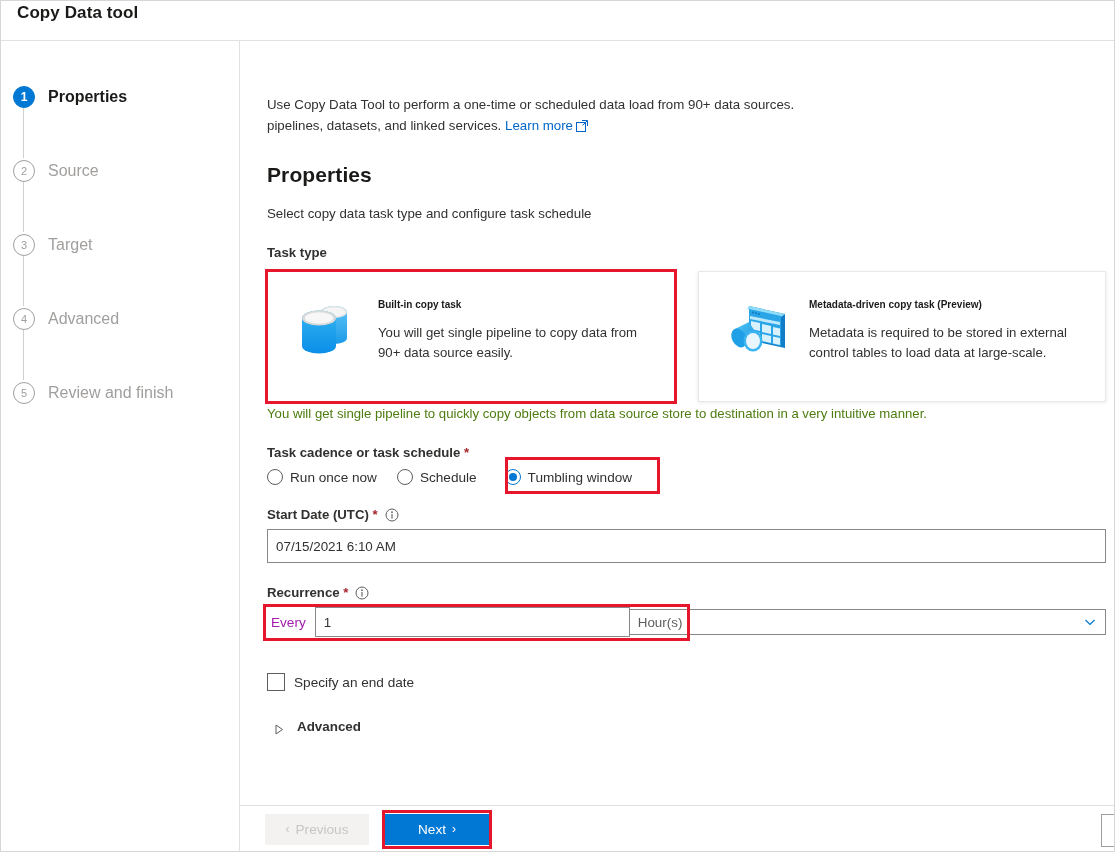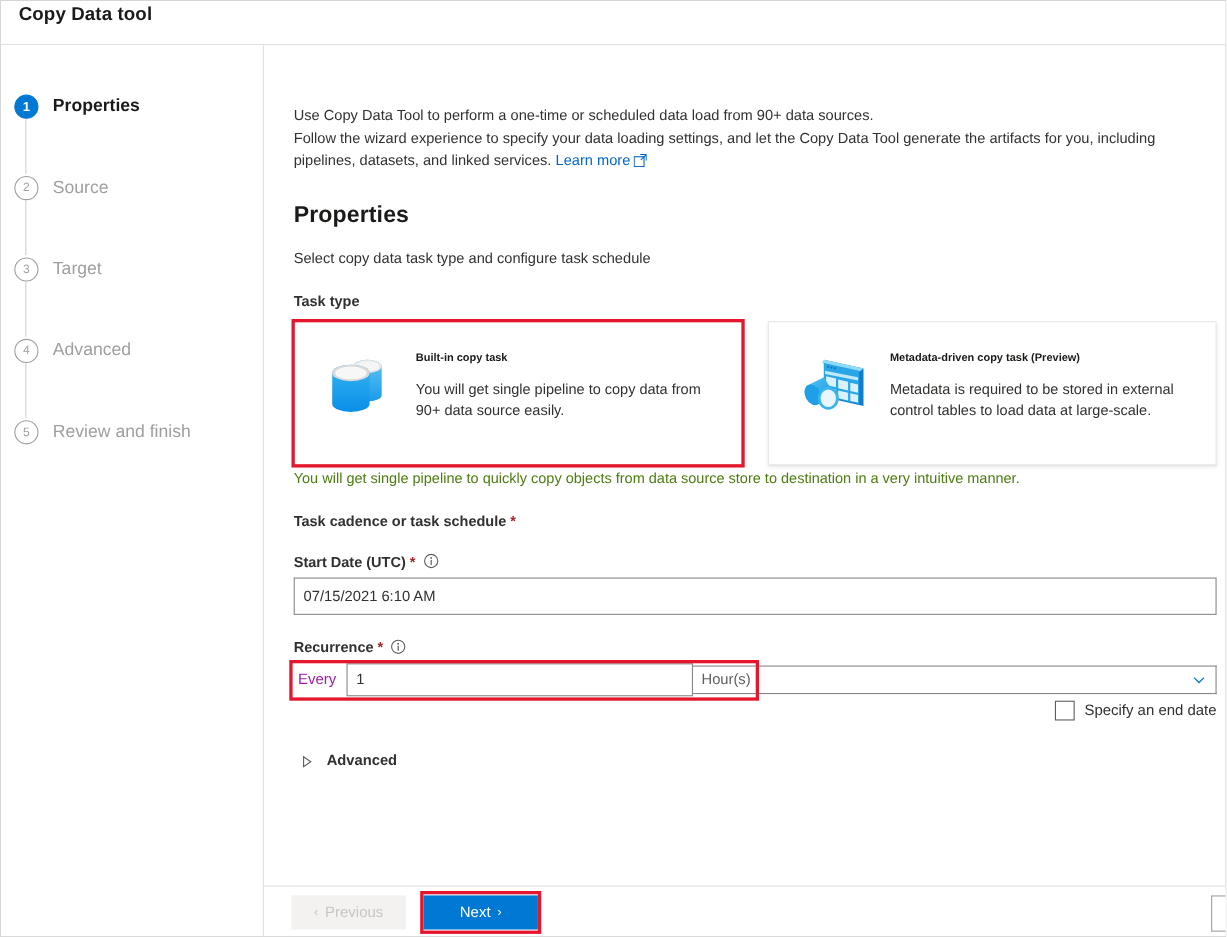--- a/index.html
+++ b/index.html
@@ -307,23 +307,22 @@
     cursor: pointer;
   }
   .chev {
     width: 12px; height: 12px;
   }
 
   
   .checkbox-row {
     display: flex;
     align-items: center;
-    margin-top: 4px;
+    margin-top: 36px;
     cursor: pointer;
-    justify-content: flex-end;
   }
   .checkbox-row .box {
     width: 18px; height: 18px;
     border: 1px solid #605e5c;
     background: #fff;
     flex: 0 0 18px;
   }
   .checkbox-row .ctext {
     margin-left: 9px;
     font-size: 13.6px;
@@ -437,21 +436,20 @@
         </div>
 
       </div>
     </div>
 
     <div class="main">
       <div class="content">
 
         <div class="intro">
           <div>Use Copy Data Tool to perform a one-time or scheduled data load from 90+ data sources.</div>
-          <div>Follow the wizard experience to specify your data loading settings, and let the Copy Data Tool generate the artifacts for you, including</div>
           <div>
             <span>pipelines, datasets, and linked services.</span>
             <a href="#"><span>Learn more</span></a><span class="ext-icon"><svg width="12" height="12" viewBox="0 0 12 12">
                   <rect x="0.5" y="2.5" width="9" height="9" fill="none" stroke="#0066cc" stroke-width="1"></rect>
                   <path d="M6 0.5 H11.5 V6" fill="none" stroke="#0066cc" stroke-width="1"></path>
                   <path d="M11.3 0.7 L6.6 5.4" stroke="#0066cc" stroke-width="1"></path>
                 </svg></span>
           </div>
         </div>
 
@@ -532,20 +530,35 @@
 
         </div>
 
         <div class="note-line">You will get single pipeline to quickly copy objects from data source store to destination in a very intuitive manner.</div>
 
         <div class="field-label">
           <span>Task cadence or task schedule</span>
           <span class="req">*</span>
         </div>
 
+        <div class="radio-row">
+          <label class="radio">
+            <span class="dot"></span>
+            <span class="rtext">Run once now</span>
+          </label>
+          <label class="radio spaced">
+            <span class="dot"></span>
+            <span class="rtext">Schedule</span>
+          </label>
+          <label class="radio checked tumbling">
+            <span class="dot"></span>
+            <span class="rtext">Tumbling window</span>
+          </label>
+          <span class="hl" style="left:238px;top:-12px;width:155px;height:37px;"></span>
+        </div>
 
         <div class="label-with-info">
           <span class="field-label">
             <span>Start Date (UTC)</span>
             <span class="req">*</span>
           </span>
           <span class="info-icon"><svg width="14" height="14" viewBox="0 0 14 14">
                 <circle cx="7" cy="7" r="6" fill="none" stroke="#605e5c" stroke-width="1"></circle>
                 <circle cx="7" cy="4.2" r=".85" fill="#605e5c"></circle>
                 <rect x="6.45" y="6" width="1.1" height="4.6" fill="#605e5c"></rect>

